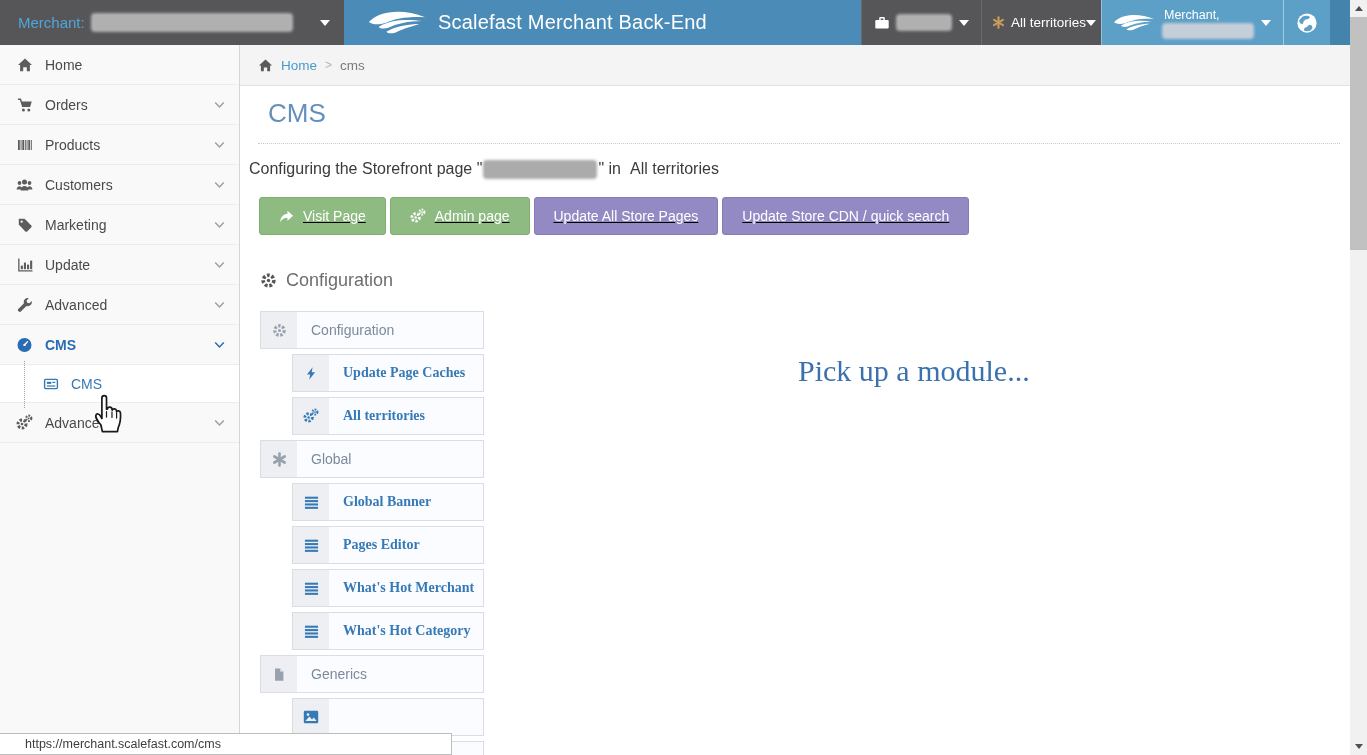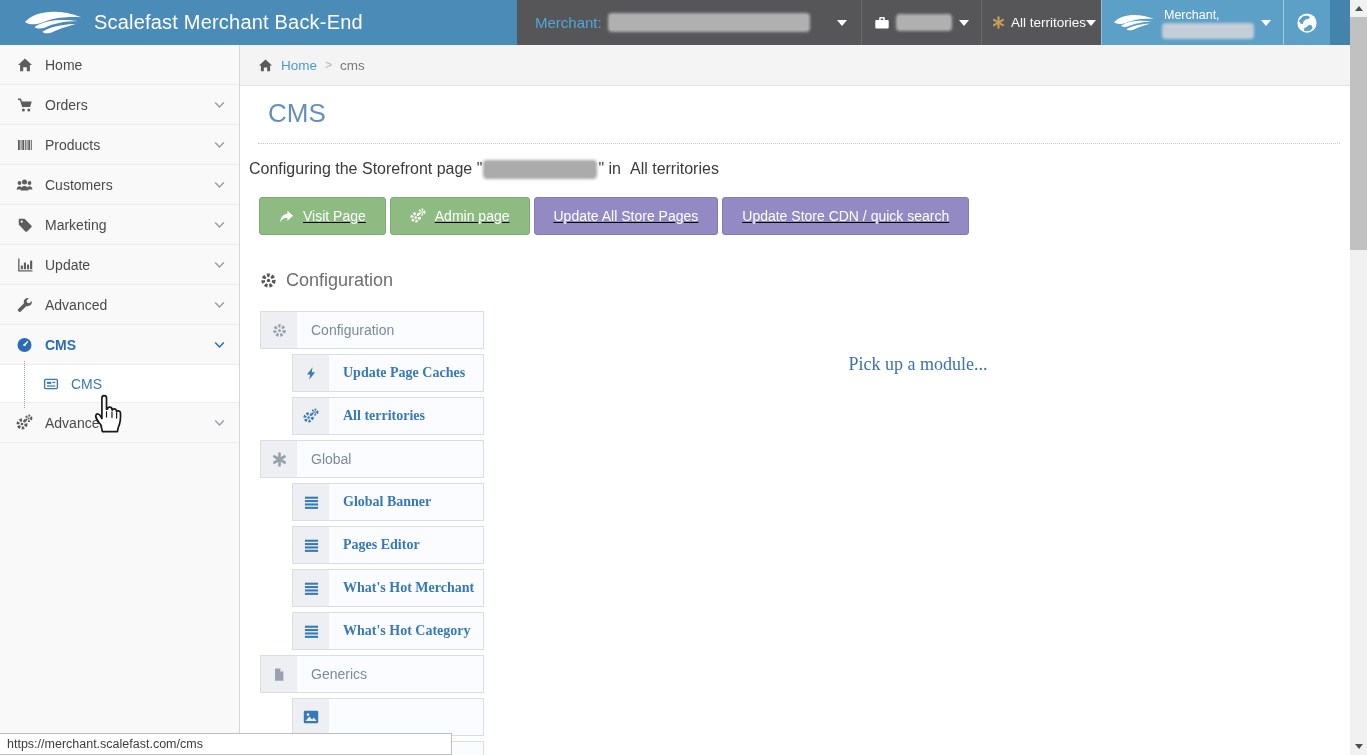--- a/index.html
+++ b/index.html
@@ -81,64 +81,64 @@
   .mod { position:absolute; left:20px; width:224px; height:38px; border:1px solid #d9dee6;
          background:#fbfcff; display:flex; cursor:pointer; }
   .mod.sub { left:52px; width:192px;font-family:Liberation Serif, serif; }
   .mod .mic { width:36px; background:#edeff3; display:flex; align-items:center; justify-content:center; }
   .mod .mlbl { flex:1; display:flex; align-items:center; padding-left:14px; font-size:14px; white-space:nowrap; }
   .mod.top .mic { color:#97a2ae; }
   .mod.top .mlbl { color:#7b8b9b; }
   .mod.sub .mic { color:var(--accent-blue,#3679b5); }
   .mod.sub .mlbl { color:var(--accent-blue,#3679b5); font-weight:700; }
 
-  .dropzone { position:absolute; left:558px; top:268px; width:240px; text-align:center;
-              font-family:"Liberation Serif", serif; font-size:18px; color:var(--serif-blue,#3b71ad); }
+  .dropzone { position:absolute; left:558px; top:268px; width:240px; text-align:left;
+              font-family:"Liberation Serif", serif; font-size:30px; color:var(--serif-blue,#3b71ad); }
 
   
   #scrollbar { position:absolute; right:0; top:0; width:17px; height:755px; background:#f1f1f1; }
   .sb-btn { position:absolute; left:0; width:17px; height:17px; display:flex; align-items:center; justify-content:center; }
   .sb-up { top:0; } .sb-down { bottom:0; }
   .tri-up { width:0; height:0; border-left:4px solid transparent; border-right:4px solid transparent;
             border-bottom:5px solid #505050; }
   .tri-down { width:0; height:0; border-left:4px solid transparent; border-right:4px solid transparent;
               border-top:5px solid #505050; }
   .sb-thumb { position:absolute; left:0; top:17px; width:17px; height:233px; background:#c1c1c1; }
 
   
   #statusbar { position:absolute; left:0; top:733px; width:452px; height:22px; background:#fff;
                border:1px solid #bdbdbd; border-left:none; font-size:12.5px; color:#3d3d3d;
-               display:flex; align-items:center; padding-left:7px; z-index:60; }
+               display:flex; align-items:center; padding-left:25px; z-index:60; }
 
   
   #cursor { position:absolute; left:90px; top:387px; z-index:70; pointer-events:none; }
 
   svg { display:block; }
 </style>
 </head>
 <body>
 
 <div id="app">
 
   <div id="header">
+    <div class="hzone zone-dark zone-merchant">
+      <span class="merchant-label">Merchant:</span>
+      <span class="blurbox blur-merchant"></span>
+      <span class="caret"></span>
+    </div>
+
     <div class="hzone zone-logo">
       <span>
         <svg width="62" height="32" viewBox="0 0 64 32" fill="#fff">
           <path d="M3 15 C14 3 38 1 61 10 C45 9 30 11 20 16 C13 18 7 18 3 15 Z"></path>
           <path d="M13 20 C25 12 44 12 58 14 C44 14 31 17 23 21 C19 22 15 22 13 20 Z"></path>
           <path d="M21 25 C31 19 45 17 55 17 C45 20 36 23 30 26 C26 27 23 27 21 25 Z"></path>
         </svg>
       </span>
       <span class="app-title">Scalefast Merchant Back-End</span>
-    </div>
-
-    <div class="hzone zone-dark zone-merchant">
-      <span class="merchant-label">Merchant:</span>
-      <span class="blurbox blur-merchant"></span>
-      <span class="caret"></span>
     </div>
 
     <div class="hzone zone-dark zone-brief">
       <span>
         <svg width="16" height="16" viewBox="0 0 16 16" fill="#fff">
           <path d="M5.2 5 V3 a1 1 0 0 1 1-1 h3.6 a1 1 0 0 1 1 1 V5 h-1.5 V3.5 h-2.6 V5 Z"></path>
           <rect x="1.3" y="5" width="13.4" height="8.6" rx="1"></rect>
         </svg>
       </span>
       <span class="blurbox blur-brief"></span>

